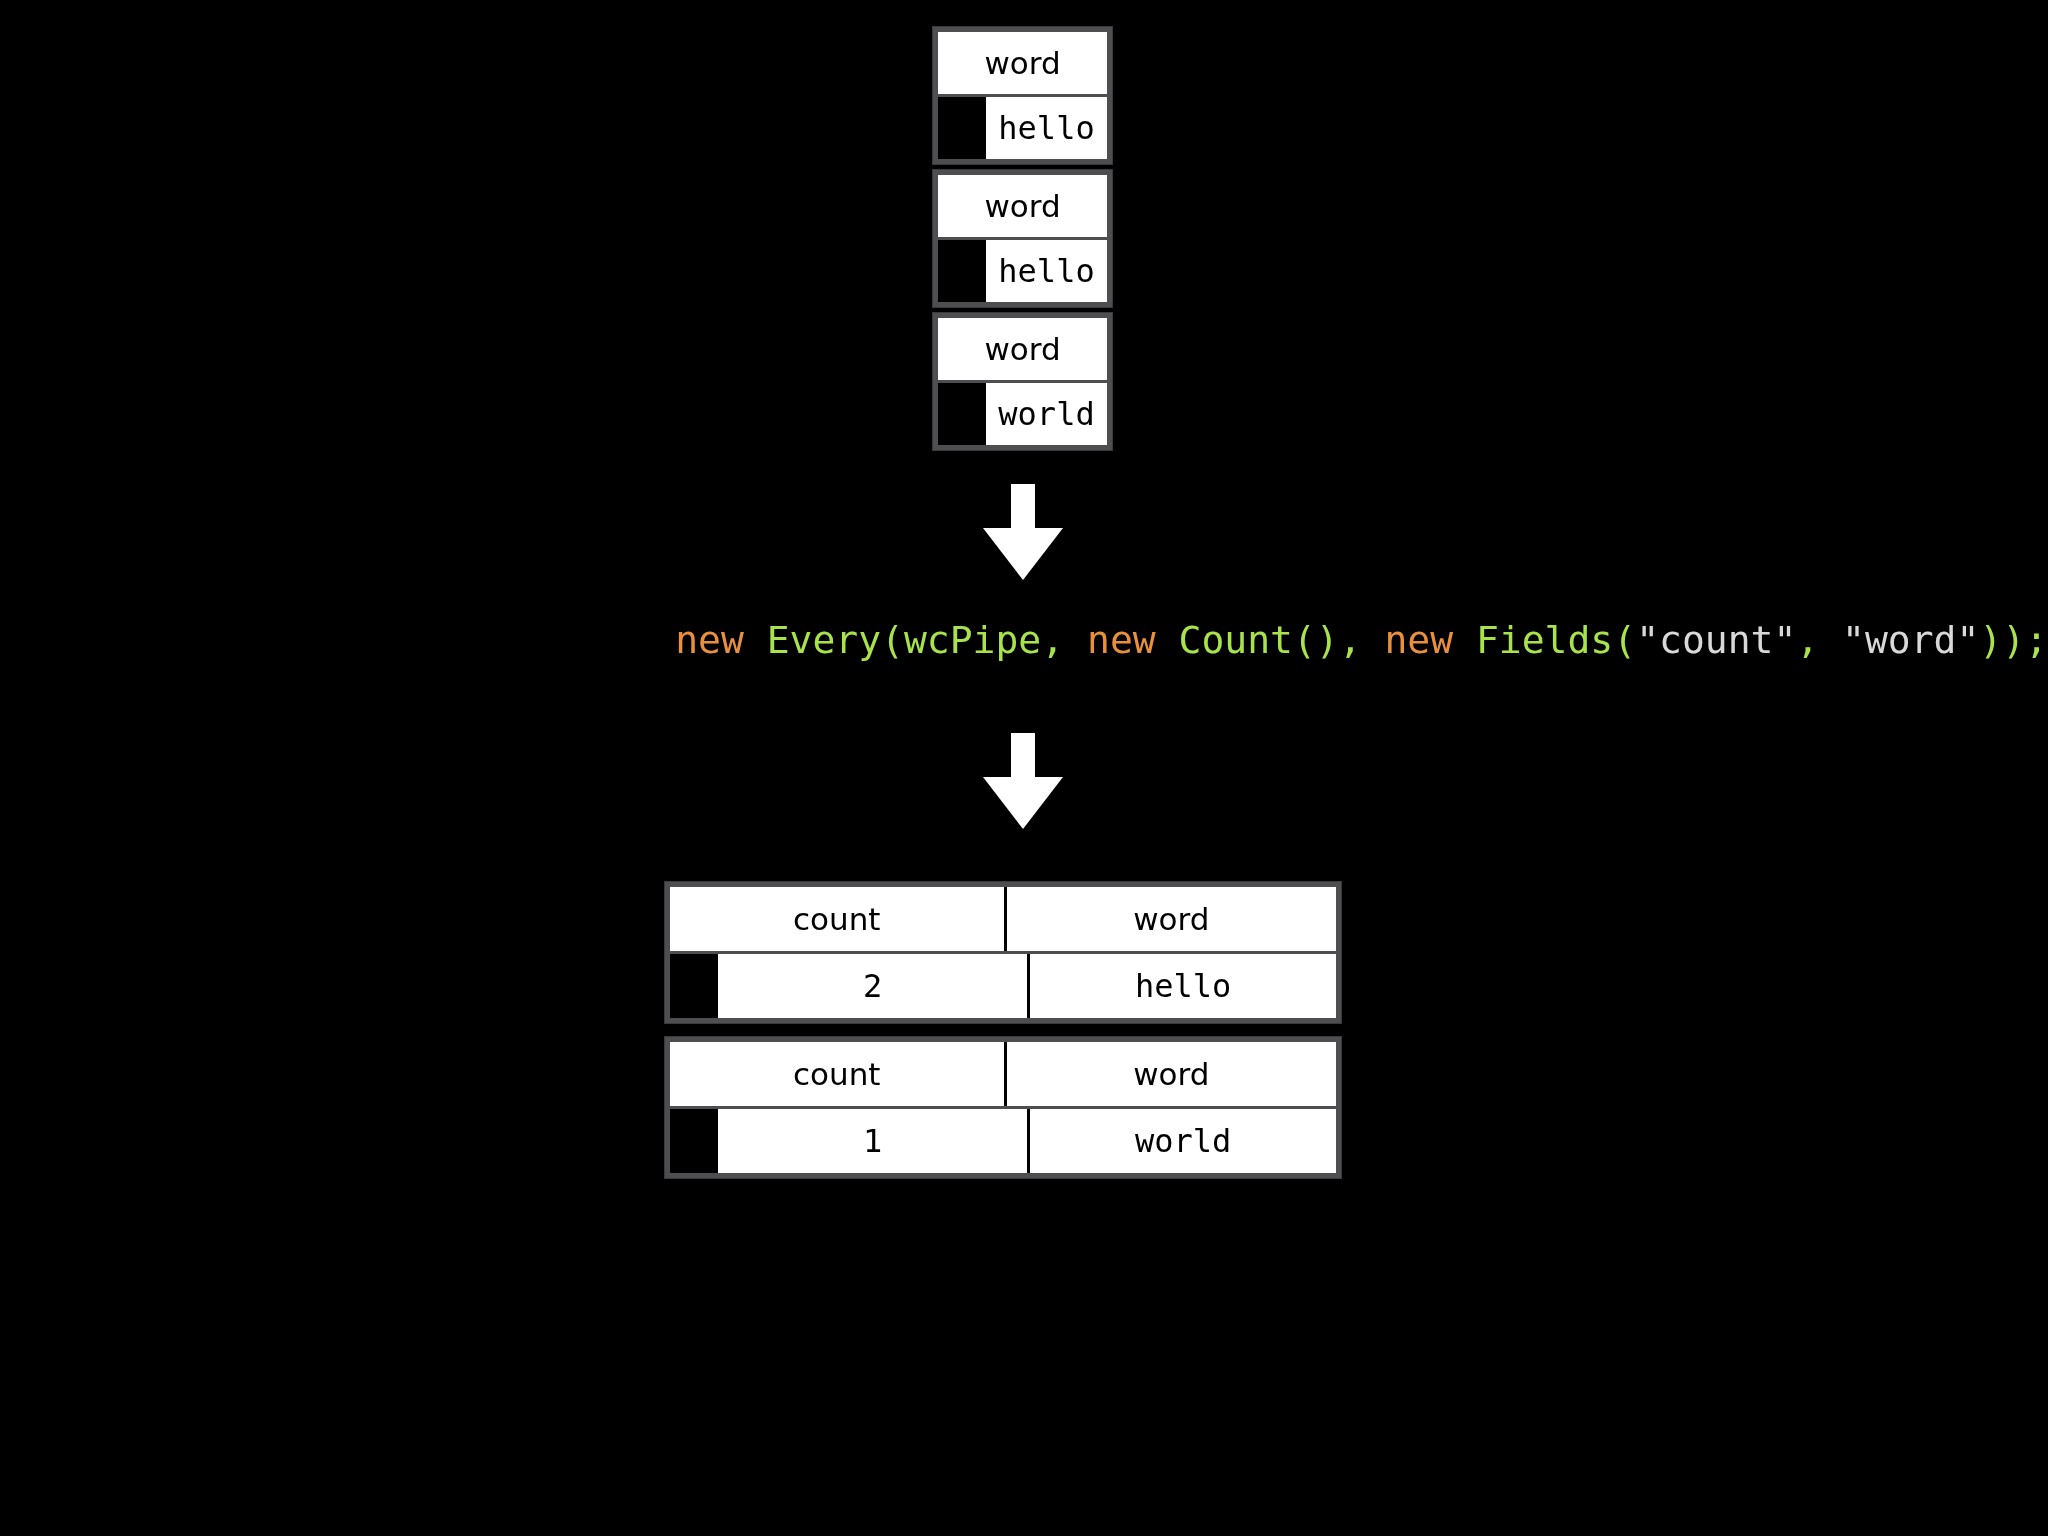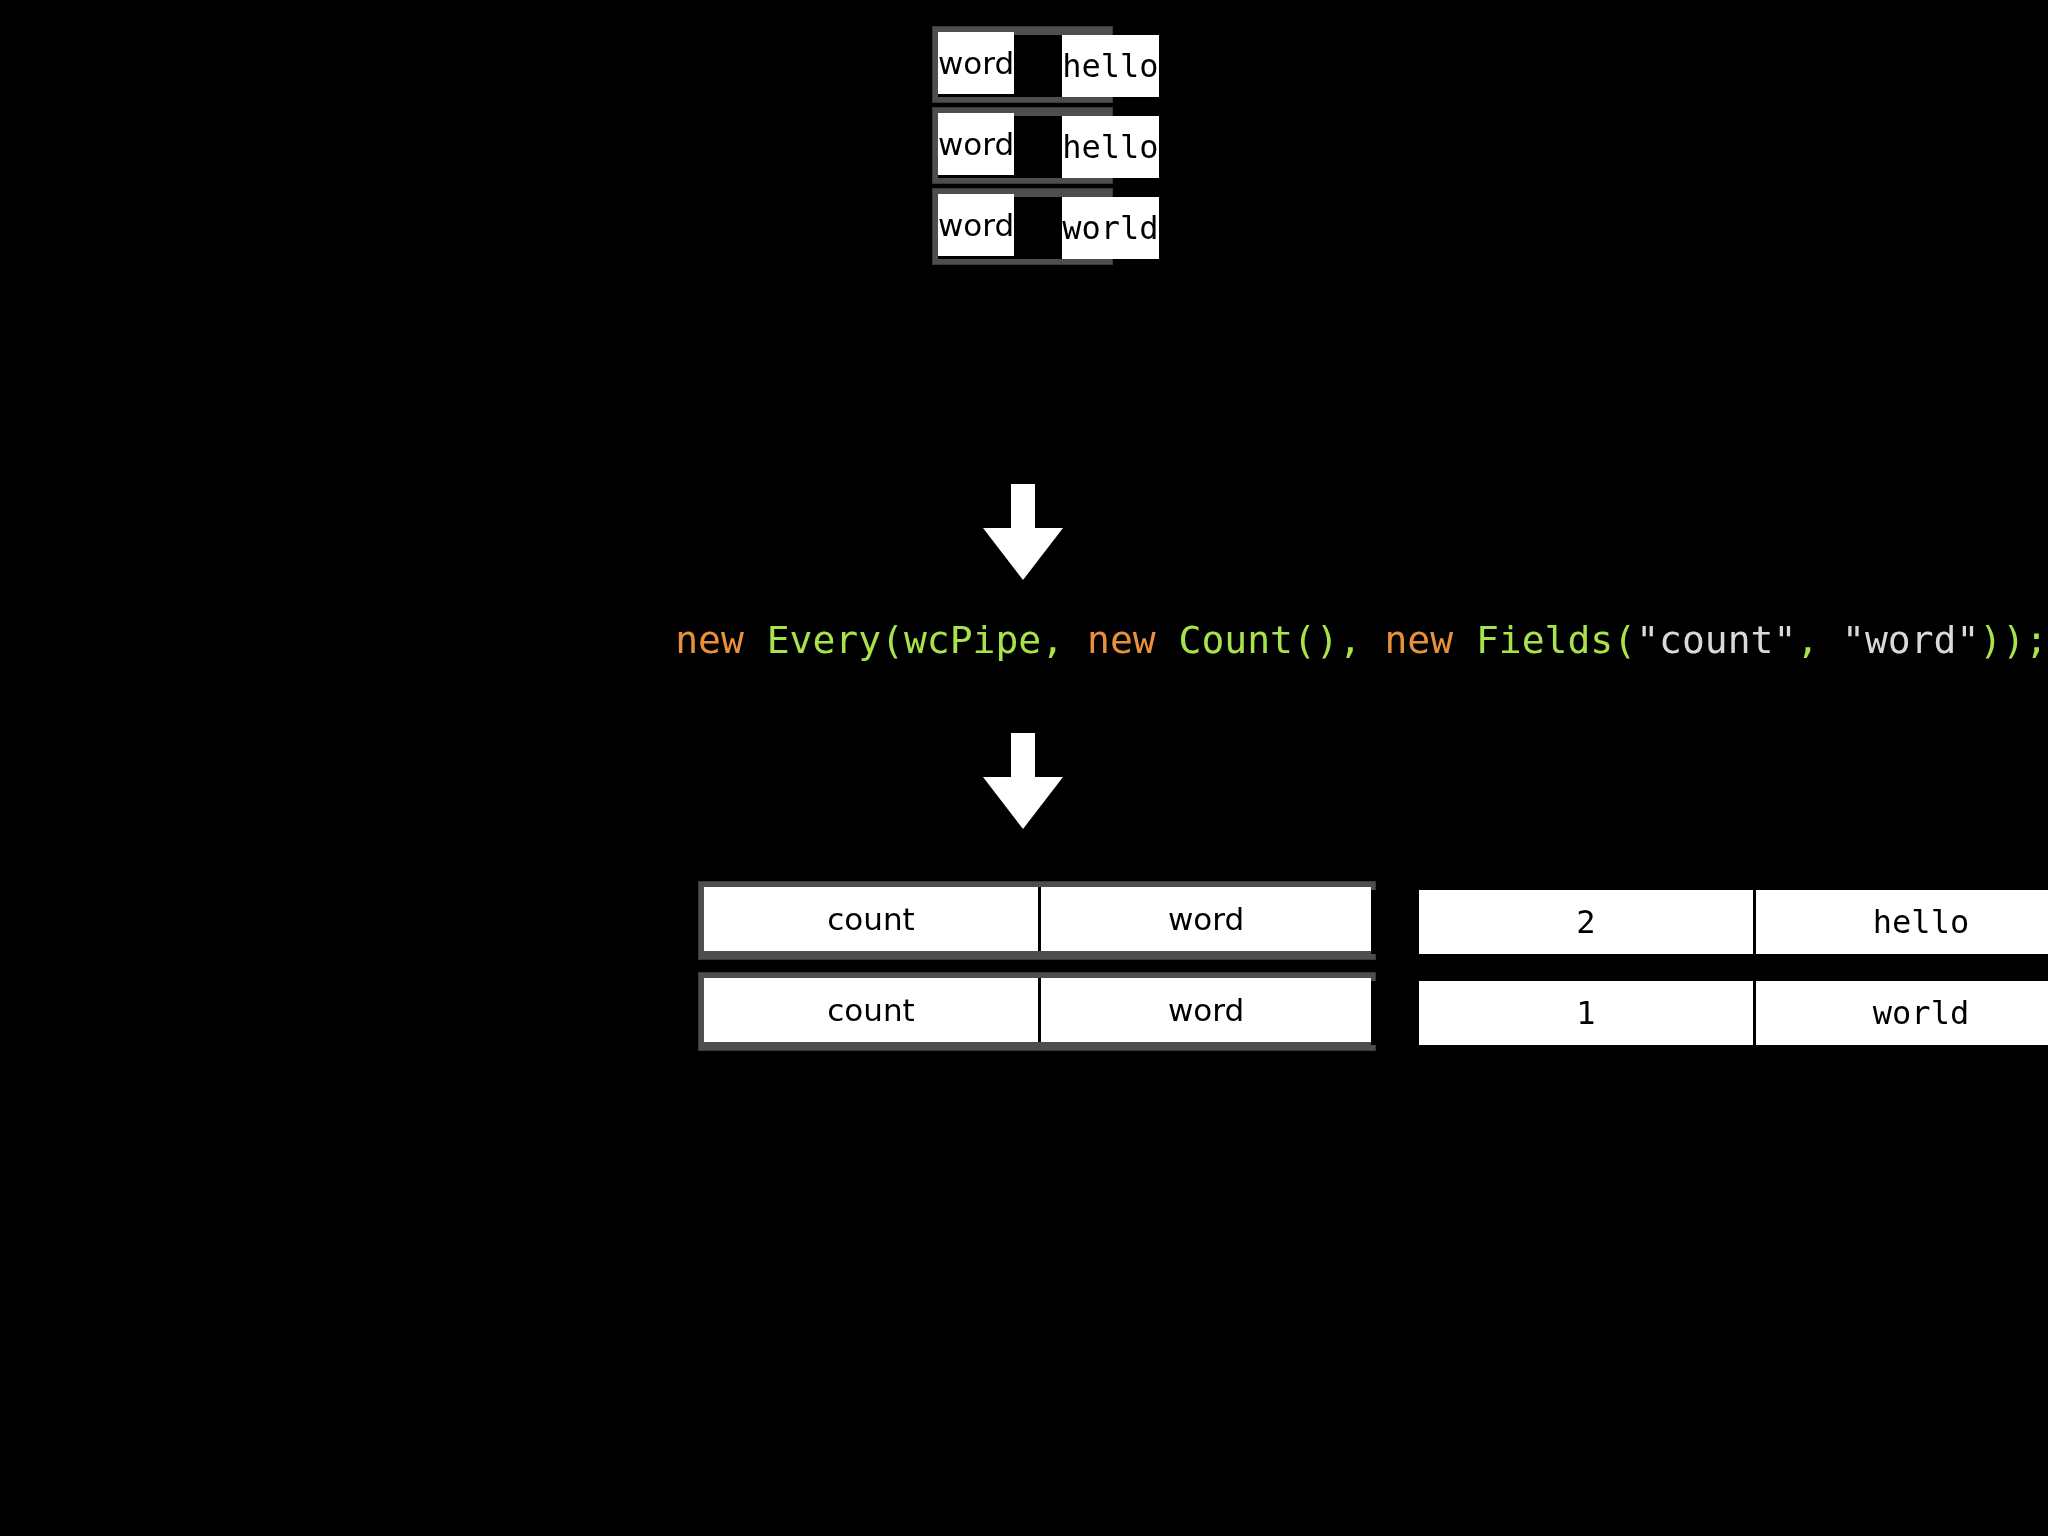--- a/index.html
+++ b/index.html
@@ -23,20 +23,21 @@
     height: 1536px;
   }
 
   
   .tuple-group {
     background: #4e4e50;
     border: 1px solid #3a3a3c;
     padding: 5px;
     box-sizing: border-box;
     display: flex;
+    flex-direction: column;
   }
   .tuple-row {
     display: flex;
     background: #000000;
   }
   .tuple-row + .tuple-row {
     margin-top: 3px;
     padding-left: 48px;
   }
   .cell {
@@ -118,21 +119,21 @@
     font-family: "DejaVu Sans Mono", "Liberation Mono", monospace;
     font-size: 38px;
     letter-spacing: 0px;
     white-space: pre;
   }
   #code-line .tok { }
 
   
   #output-stack {
     position: absolute;
-    left: 698px;
+    left: 664px;
     top: 881px;
     width: 678px;
   }
   #output-stack .tuple-group {
     width: 678px;
   }
   #output-stack .tuple-group + .tuple-group {
     margin-top: 12px;
   }
   #output-stack .tuple-row {

